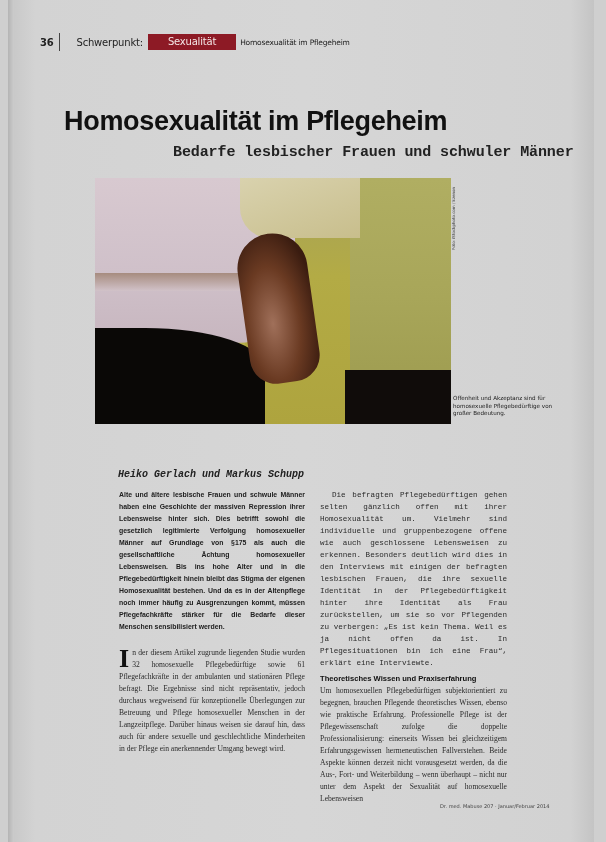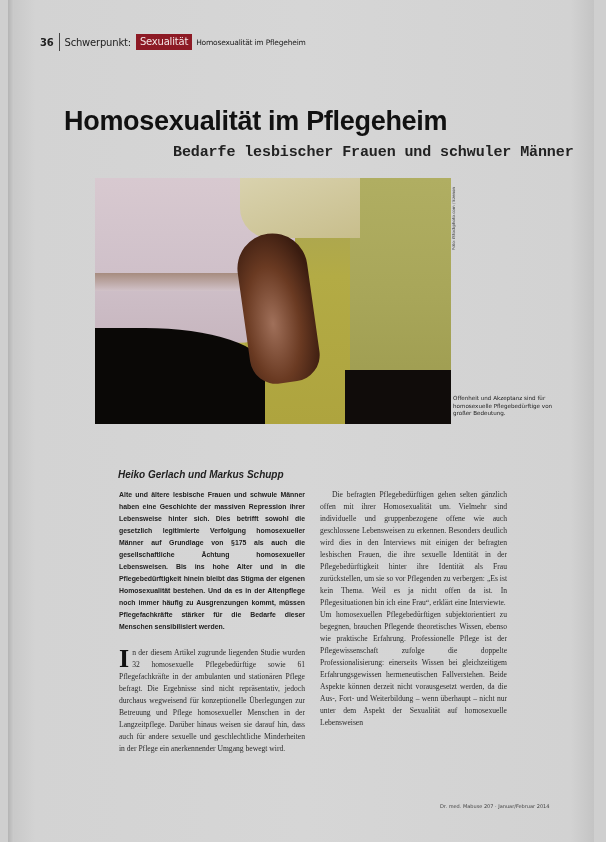--- a/index.html
+++ b/index.html
@@ -18,23 +18,23 @@
       position: absolute; left: 8px; top: 0; width: 6px; height: 842px;
       background: linear-gradient(90deg, #b4b4b4, #cccccc);
     }
     
     .runhead {
       position: absolute; left: 40px; top: 34px; height: 16px;
       display: flex; align-items: center; font-size: 10px; letter-spacing: -0.2px;
     }
     .runhead .pg { font-size: 10px; font-weight: bold; color: #222; }
     .runhead .sep { width: 1px; height: 18px; background: #444; margin: 0 5px; }
-    .runhead .focus { color: #222; margin-right: 5px; }
+    .runhead .focus { color: #222; margin-right: 5px; margin-left: 12px; }
     .runhead .cat {
-      background: #8d1a25; color: #f4e6e6; padding: 1px 4px; font-size: 10px;
+      background: #8d1a25; color: #f4e6e6; padding: 1px 20px; font-size: 10px;
       margin-right: 4px; height: 16px; line-height: 14px;
     }
     .runhead .topic { font-size: 7.5px; color: #222; }
 
     
     .title {
       position: absolute; left: 64px; top: 106px;
       font-family: "Liberation Sans", sans-serif; font-weight: bold;
       font-size: 27px; letter-spacing: -0.3px; color: #111;
     }
@@ -93,41 +93,41 @@
       white-space: nowrap; overflow: hidden;
     }
     .caption {
       position: absolute; left: 453px; top: 395px; width: 110px;
       font-size: 5.6px; line-height: 7.5px; color: #1a1a1a;
     }
 
     
     .byline {
       position: absolute; left: 118px; top: 469px;
-      font-family: Liberation Sans, sans-serif; font-style: italic; font-weight: bold;
+      font-family: Liberation Mono, monospace; font-style: italic; font-weight: bold;
       font-size: 10px; color: #222;
     }
     .col {
       position: absolute; font-size: 6.9px; line-height: 12px; text-align: justify;
       color: #1c1c1c;
     }
     .col-left { left: 119px; top: 489px; width: 186px; }
     .col-right { left: 320px; top: 489px; width: 187px; }
     .lead { font-family: "Liberation Sans", sans-serif; font-weight: bold; color: #202020; font-size: 6.9px; }
     .body-serif { font-family: "Liberation Serif", serif; font-size: 7.6px; color: #2a2a2a; }
     .para-gap { height: 14px; }
     .dropcap {
       float: left; font-family: "Liberation Serif", serif; font-size: 26px;
       line-height: 22px; margin: 1px 3px 0 0; color: #111; font-weight: bold;
     }
     .subhead {
       font-family: "Liberation Sans", sans-serif; font-weight: bold; font-size: 7.6px;
       margin-top: 4px; color: #111;
     }
-    .indent { text-indent: 12px; }
+    .indent { text-indent: 12px; font-family: Liberation Mono, monospace; }
 
     .footer {
       position: absolute; left: 440px; top: 803px; font-size: 5px; color: #444;
     }
   </style>
 </head>
 <body>
 
 <div class="page"></div>
 <div class="binding-edge"></div>
@@ -161,16 +161,17 @@
 <div class="col col-left">
   <p class="lead">Alte und ältere lesbische Frauen und schwule Männer haben eine Geschichte der massiven Repression ihrer Lebensweise hinter sich. Dies betrifft sowohl die gesetzlich legitimierte Verfolgung homosexueller Männer auf Grundlage von §175 als auch die gesellschaftliche Ächtung homosexueller Lebensweisen. Bis ins hohe Alter und in die Pflegebedürftigkeit hinein bleibt das Stigma der eigenen Homosexualität bestehen. Und da es in der Altenpflege noch immer häufig zu Ausgrenzungen kommt, müssen Pflegefachkräfte stärker für die Bedarfe dieser Menschen sensibilisiert werden.</p>
   <div class="para-gap"></div>
   <p class="body-serif">
     <span class="dropcap">I</span><span>n der diesem Artikel zugrunde liegenden Studie wurden 32 homosexuelle Pflegebedürftige sowie 61 Pflegefachkräfte in der ambulanten und stationären Pflege befragt. Die Ergebnisse sind nicht repräsentativ, jedoch durchaus wegweisend für konzeptionelle Überlegungen zur Betreuung und Pflege homosexueller Menschen in der Langzeitpflege. Darüber hinaus weisen sie darauf hin, dass auch für andere sexuelle und geschlechtliche Minderheiten in der Pflege ein anerkennender Umgang bewegt wird.</span>
   </p>
 </div>
 
 <div class="col col-right">
   <p class="body-serif indent">Die befragten Pflegebedürftigen gehen selten gänzlich offen mit ihrer Homosexualität um. Vielmehr sind individuelle und gruppenbezogene offene wie auch geschlossene Lebensweisen zu erkennen. Besonders deutlich wird dies in den Interviews mit einigen der befragten lesbischen Frauen, die ihre sexuelle Identität in der Pflegebedürftigkeit hinter ihre Identität als Frau zurückstellen, um sie so vor Pflegenden zu verbergen: „Es ist kein Thema. Weil es ja nicht offen da ist. In Pflegesituationen bin ich eine Frau“, erklärt eine Interviewte.</p>
+  <h3 class="subhead">Theoretisches Wissen und Praxiserfahrung</h3>
   <p class="body-serif">Um homosexuellen Pflegebedürftigen subjektorientiert zu begegnen, brauchen Pflegende theoretisches Wissen, ebenso wie praktische Erfahrung. Professionelle Pflege ist der Pflegewissenschaft zufolge die doppelte Professionalisierung: einerseits Wissen bei gleichzeitigem Erfahrungsgewissen hermeneutischen Fallverstehen. Beide Aspekte können derzeit nicht vorausgesetzt werden, da die Aus-, Fort- und Weiterbildung – wenn überhaupt – nicht nur unter dem Aspekt der Sexualität auf homosexuelle Lebensweisen</p>
 </div>
 
 <div class="footer">Dr. med. Mabuse 207 · Januar/Februar 2014</div>
 
 </body></html>

